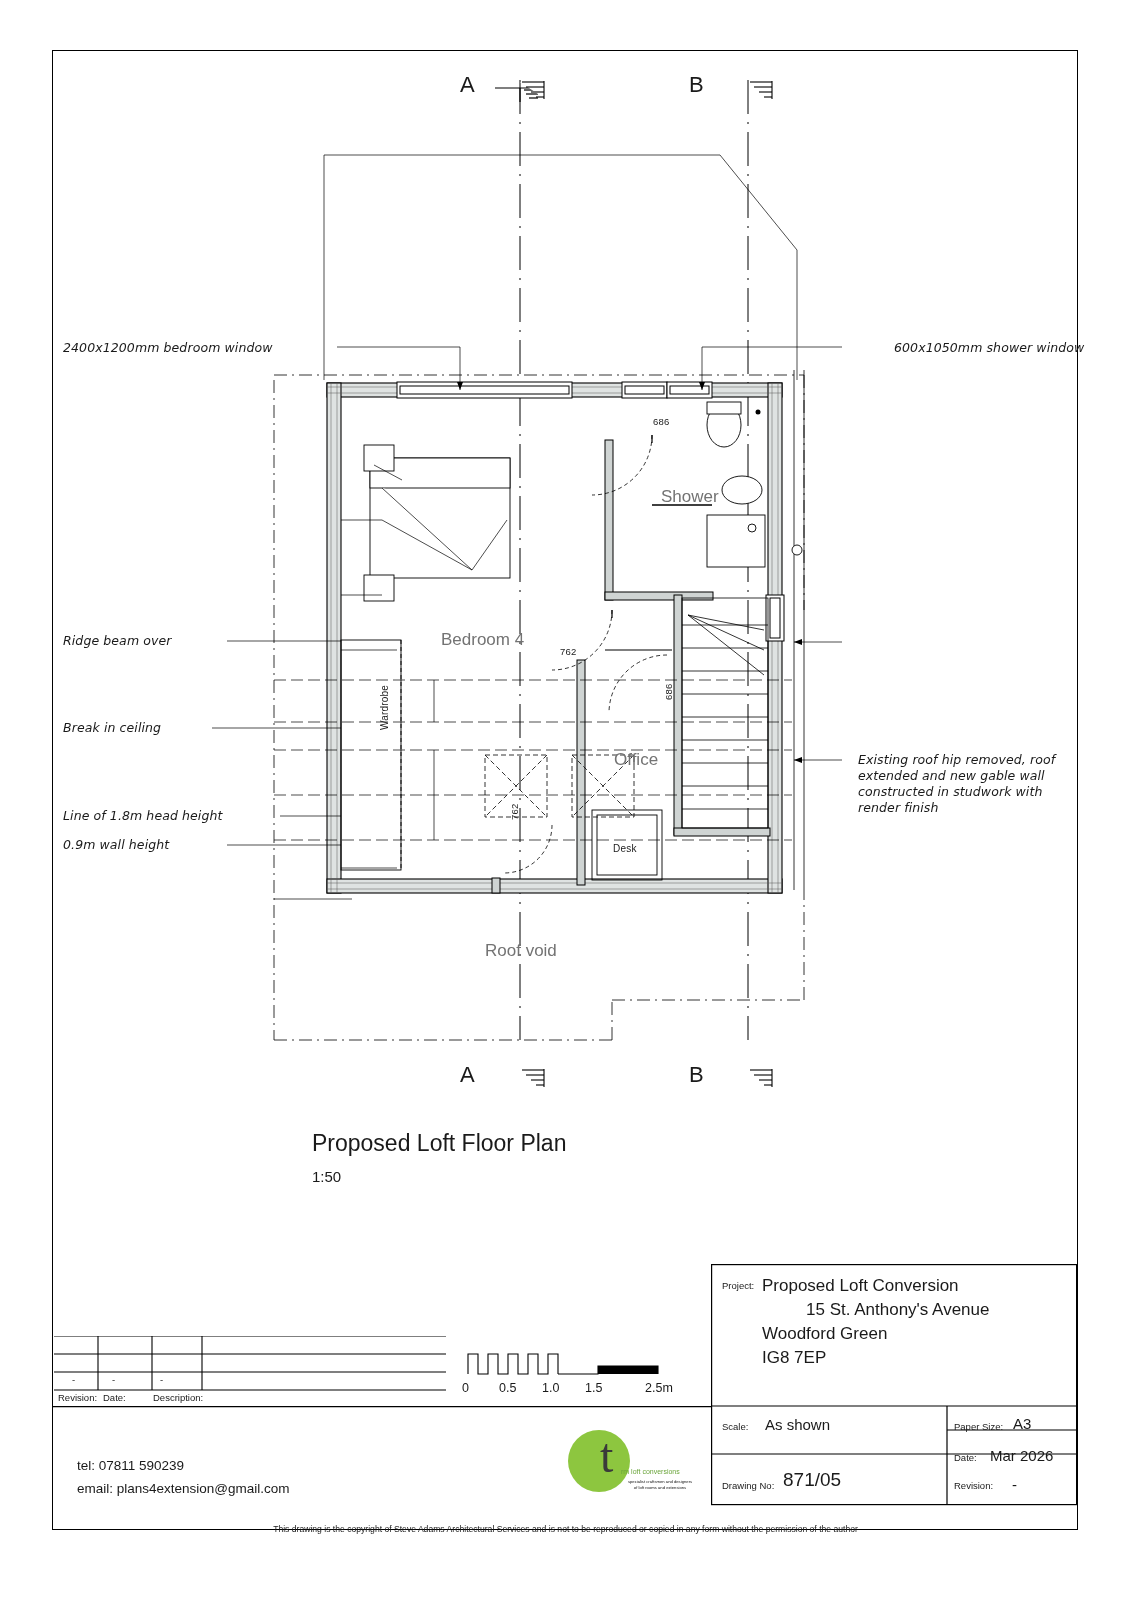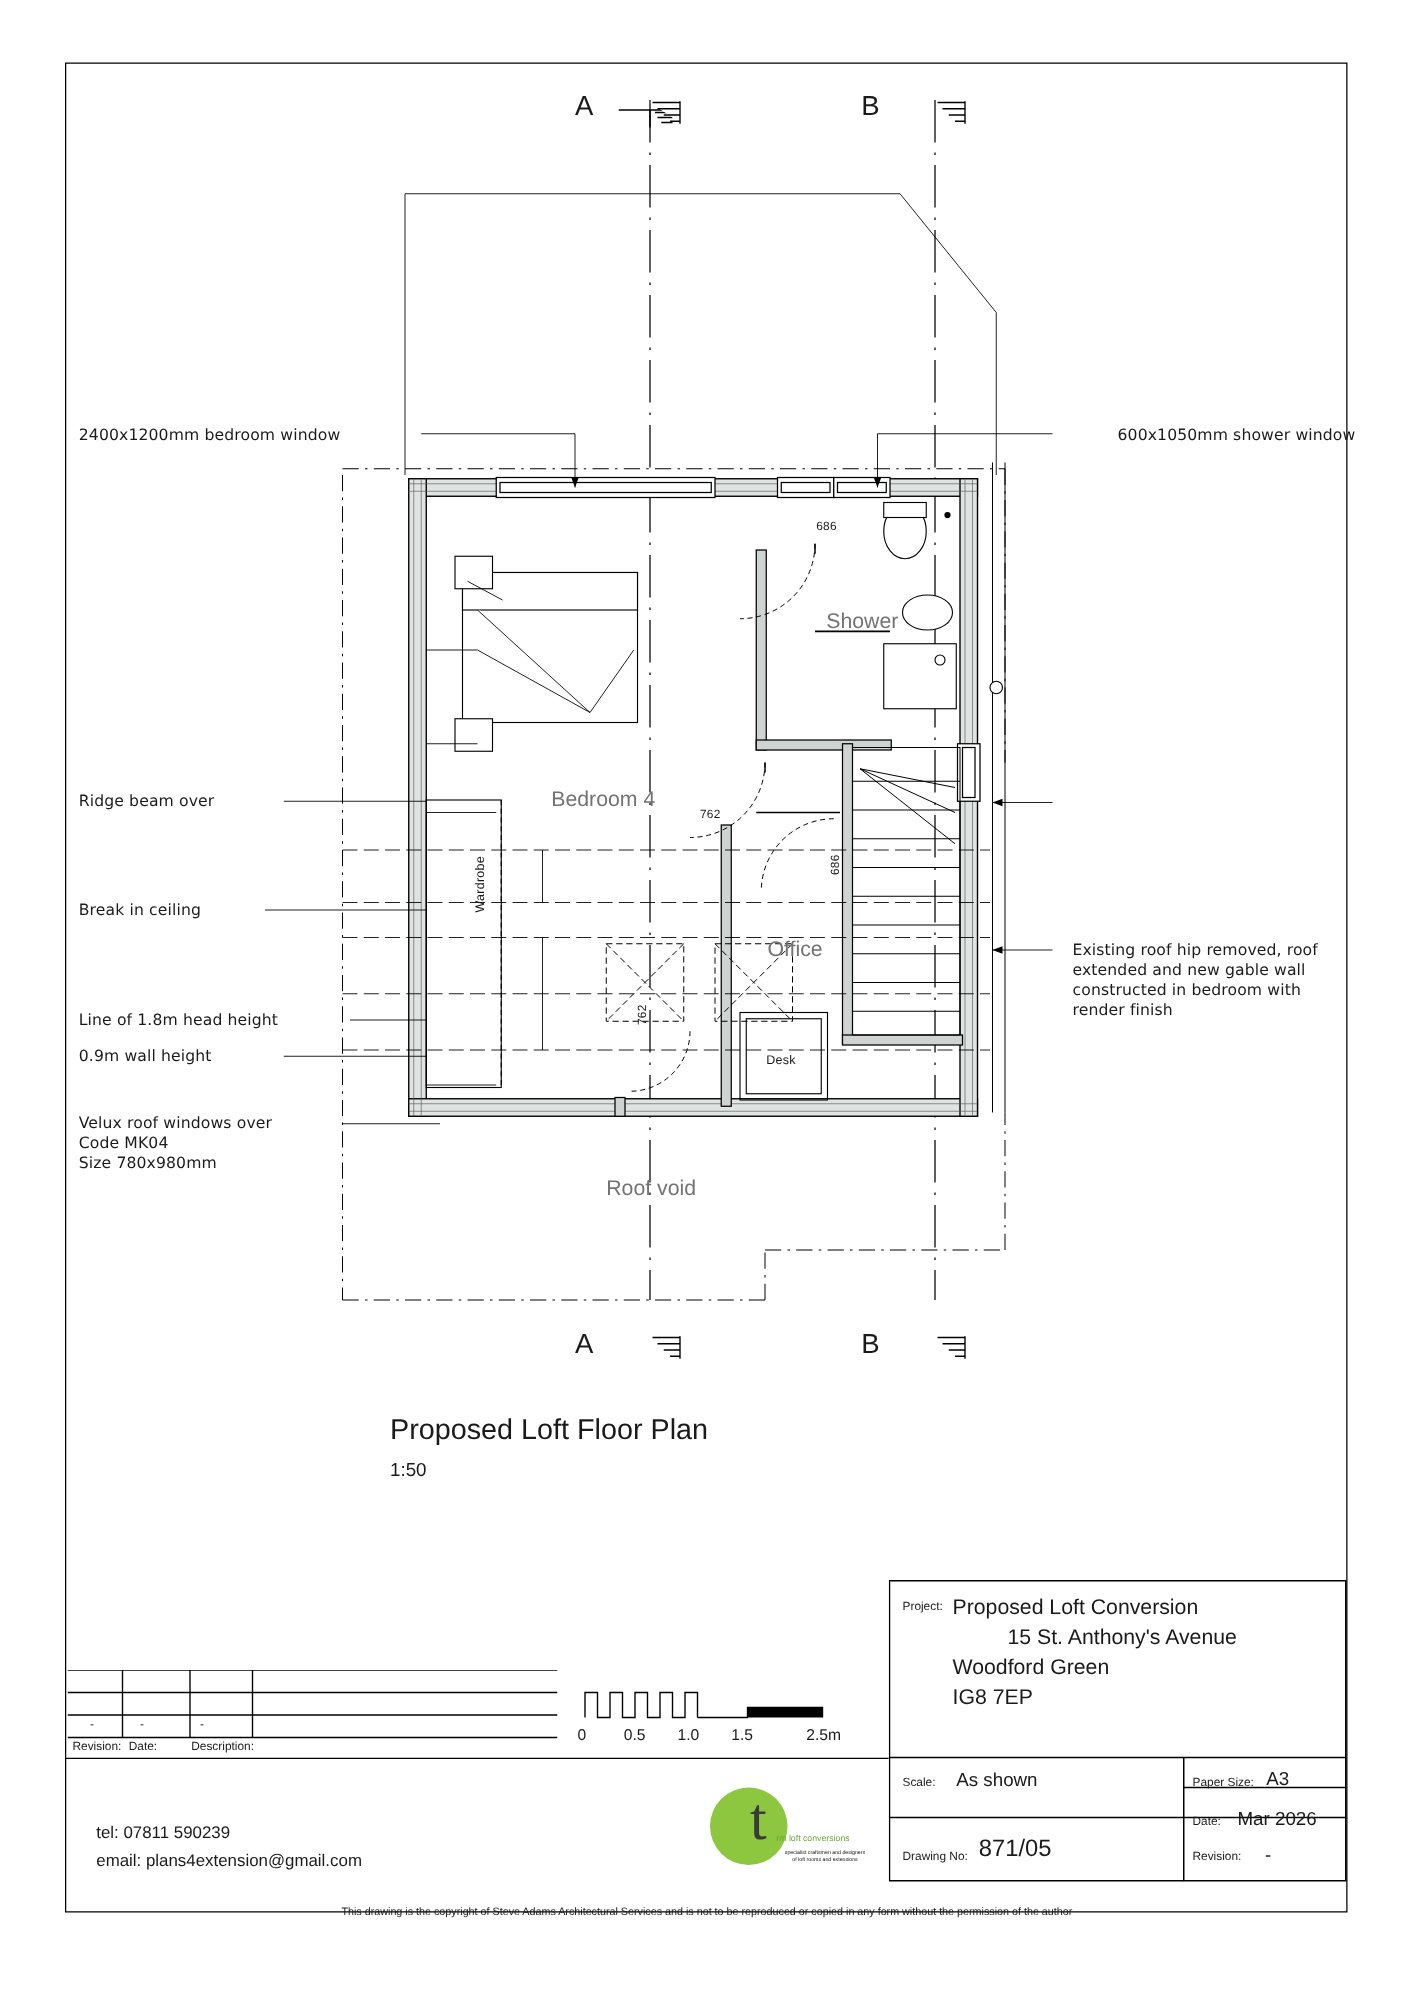--- a/index.html
+++ b/index.html
@@ -1,21 +1,21 @@
 <!DOCTYPE html>
 <html><head>
 <meta charset="utf-8">
 <style>
   html,body{margin:0;padding:0;background:#ffffff;}
   body{font-family:"Liberation Sans", sans-serif;color:#1a1a1a;}
   #page{position:relative;width:1131px;height:1600px;background:#fff;overflow:hidden;}
   .border{position:absolute;left:52px;top:50px;width:1026px;height:1480px;border:1.5px solid #000;box-sizing:border-box;}
   .abs{position:absolute;}
   .txt{font-size:12.5px;letter-spacing:.2px;white-space:pre;line-height:1.28;}
-  .hand{font-family:"DejaVu Sans", sans-serif;font-size:12.5px;letter-spacing:.1px;}
+  .hand{font-family:"DejaVu Sans", sans-serif;font-size:12.5px;letter-spacing:.1px;font-style:italic;}
   .roomlbl{font-size:17px;color:#737373;white-space:nowrap;}
   .bigtitle{font-size:23px;}
   .scaletxt{font-size:15px;}
   .secletter{font-size:22px;font-weight:400;}
   svg{display:block;}
   .tb-lbl{font-size:9.5px;}
   .tb-val{font-size:15px;}
   .footer-note{font-size:8.6px;text-align:center;}
   .company{font-family:"DejaVu Sans", sans-serif;font-size:20.5px;letter-spacing:.4px;}
   .contact{font-size:13.5px;}
@@ -282,28 +282,25 @@
   <div class="abs txt" style="left:653px;top:416px;font-size:9.5px;">686</div>
   <div class="abs txt" style="left:560px;top:646px;font-size:9.5px;">762</div>
   <div class="abs txt" style="left:663px;top:700px;font-size:9.5px;transform:rotate(-90deg);transform-origin:left top;">686</div>
   <div class="abs txt" style="left:509px;top:820px;font-size:9.5px;transform:rotate(-90deg);transform-origin:left top;">762</div>
 
   <div class="abs txt hand" style="left:63px;top:340px;">2400x1200mm bedroom window</div>
   <div class="abs txt hand" style="left:63px;top:633px;">Ridge beam over</div>
   <div class="abs txt hand" style="left:63px;top:720px;">Break in ceiling</div>
   <div class="abs txt hand" style="left:63px;top:808px;">Line of 1.8m head height</div>
   <div class="abs txt hand" style="left:63px;top:837px;">0.9m wall height</div>
-  <div class="abs txt hand" style="left:63px;top:890px;">Velux roof windows over
-Code MK04
-Size 780x980mm</div>
 
   <div class="abs txt hand" style="left:858px;top:340px;margin-left:36px;">600x1050mm shower window</div>
   <div class="abs txt hand" style="left:858px;top:752px;">Existing roof hip removed, roof
 extended and new gable wall
-constructed in bedroom with
+constructed in studwork with
 render finish</div>
 
   <div class="abs bigtitle" style="left:312px;top:1130px;">Proposed Loft Floor Plan</div>
   <div class="abs scaletxt" style="left:312px;top:1168px;">1:50</div>
 
   <svg class="abs" style="left:460px;top:1346px;" width="230" height="34">
     <g stroke="#000" stroke-width="1.1" fill="none">
       <path d="M8,28 L8,8 L18,8 L18,28 L28,28 L28,8 L38,8 L38,28 L48,28 L48,8 L58,8 L58,28 L68,28 L68,8 L78,8 L78,28 L88,28 L88,8 L98,8 L98,28"></path>
       <path d="M98,28 L138,28 L138,20 L198,20 L198,28"></path>
     </g>

